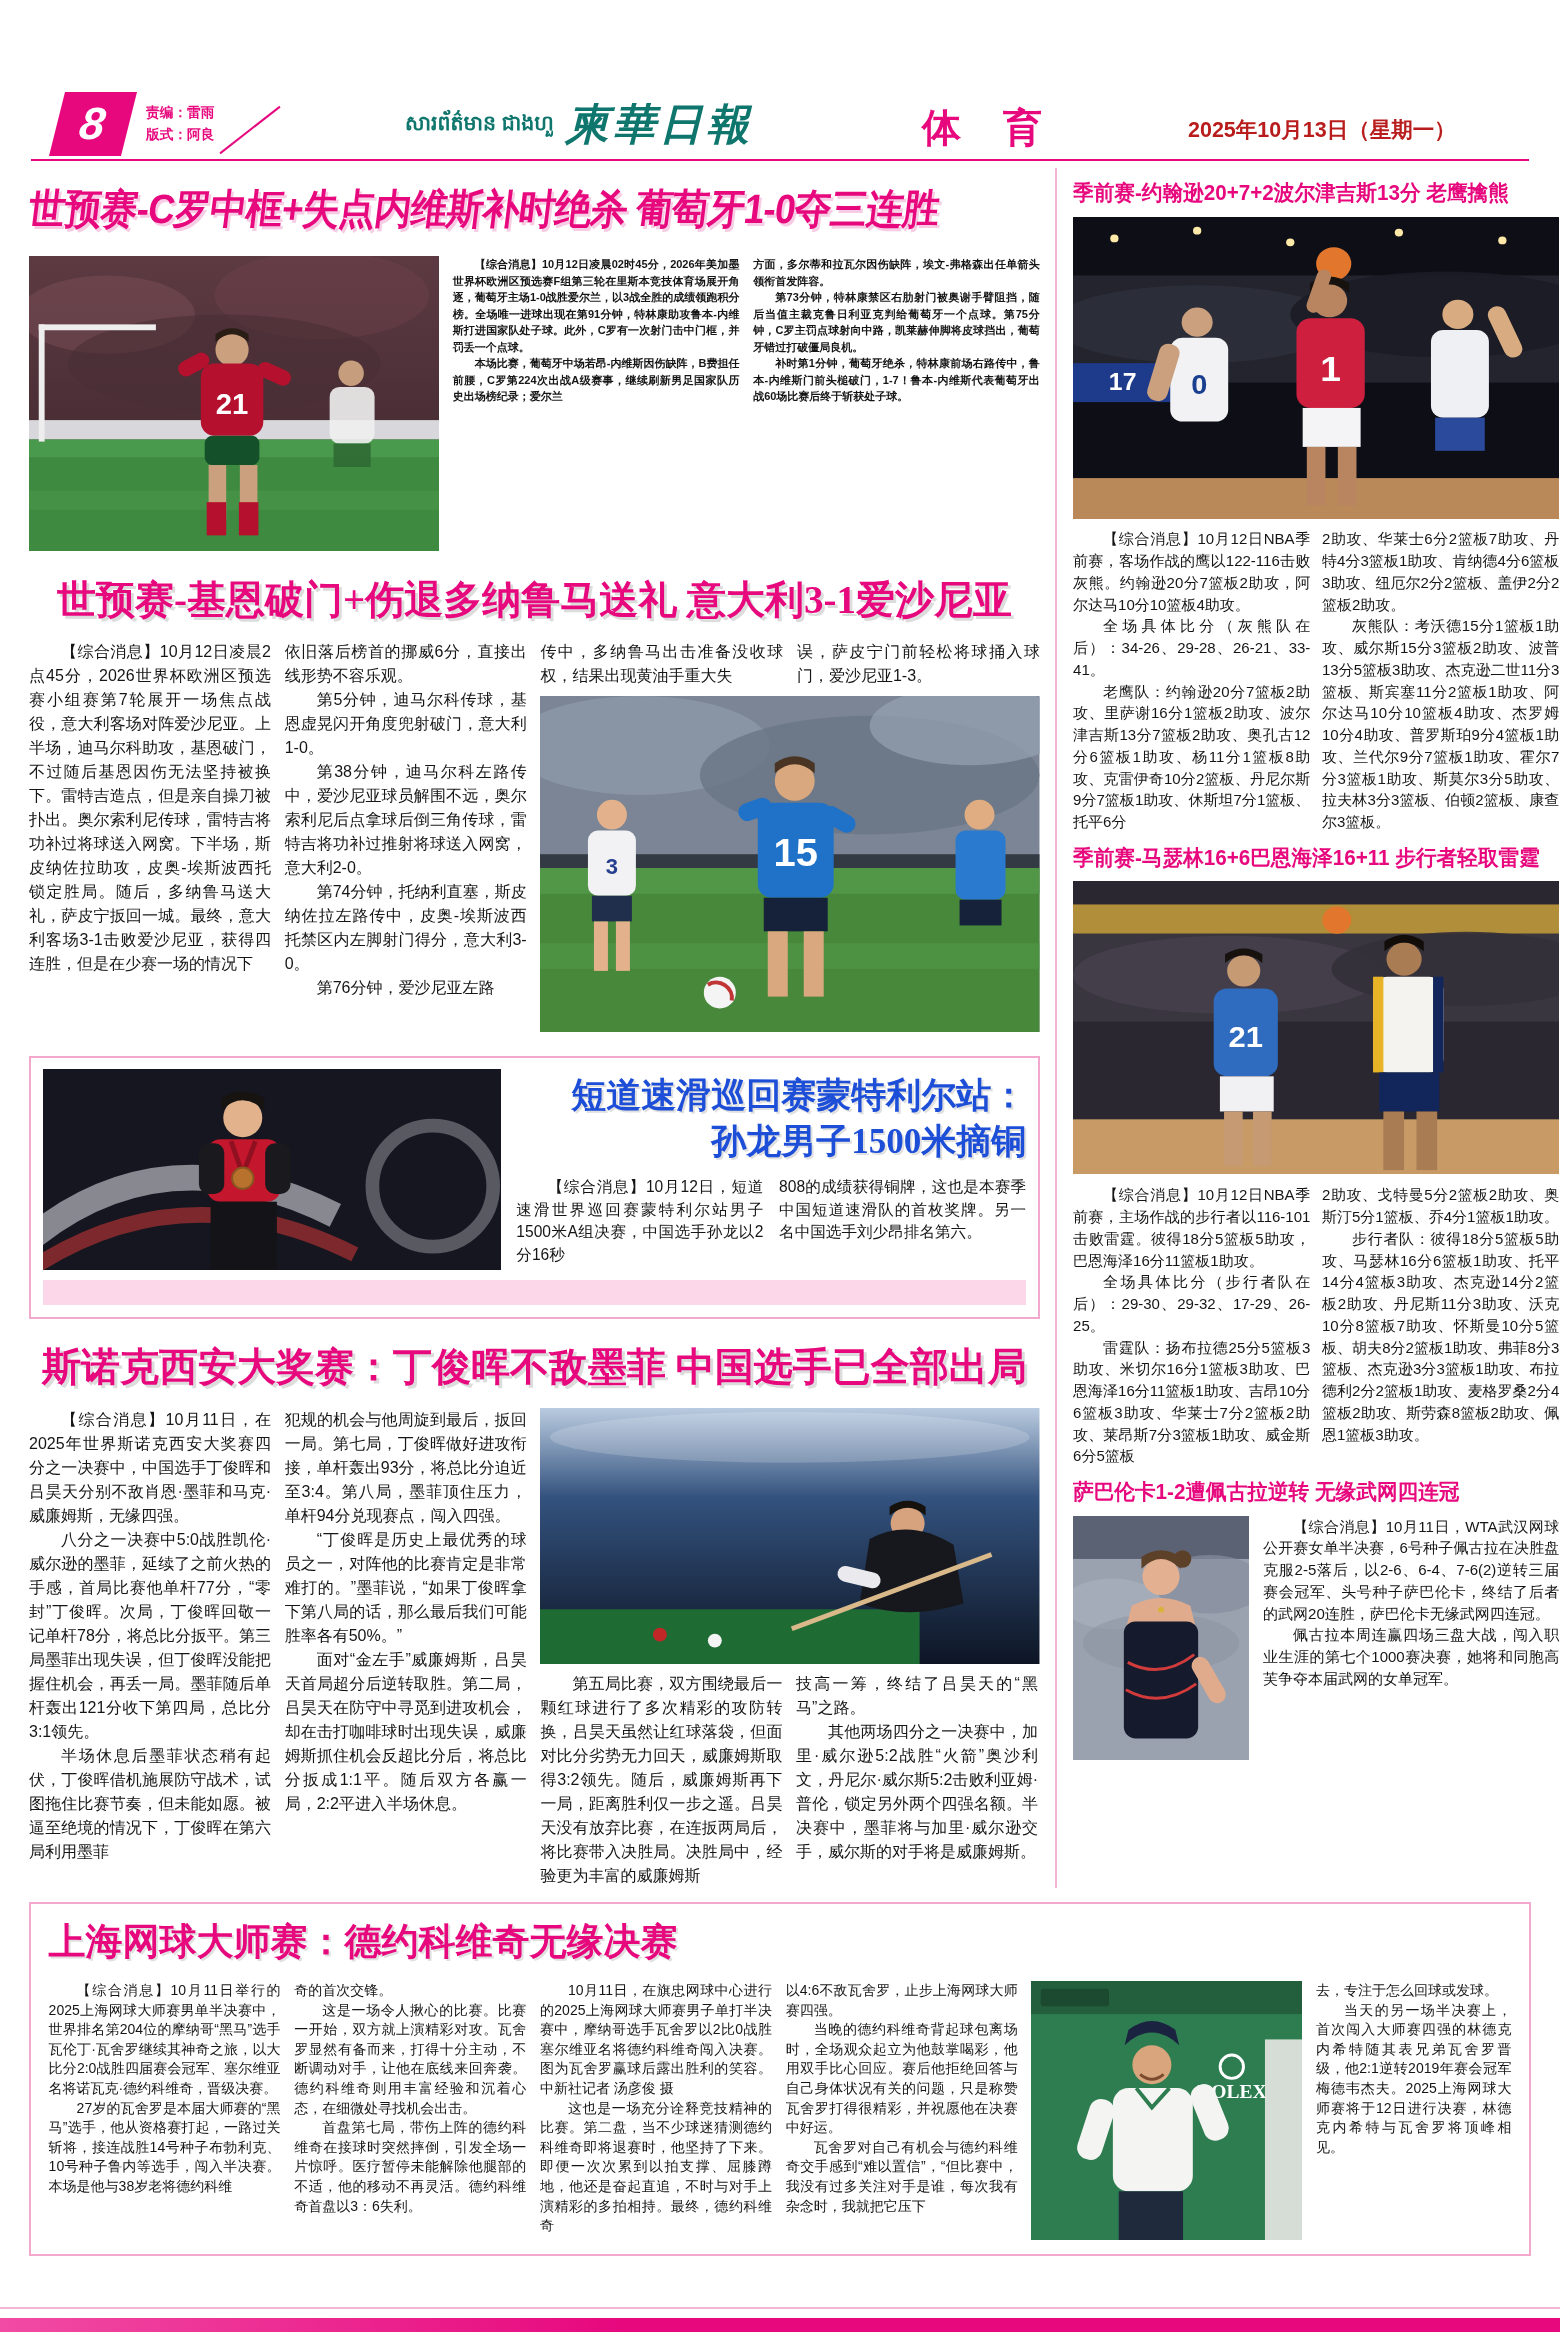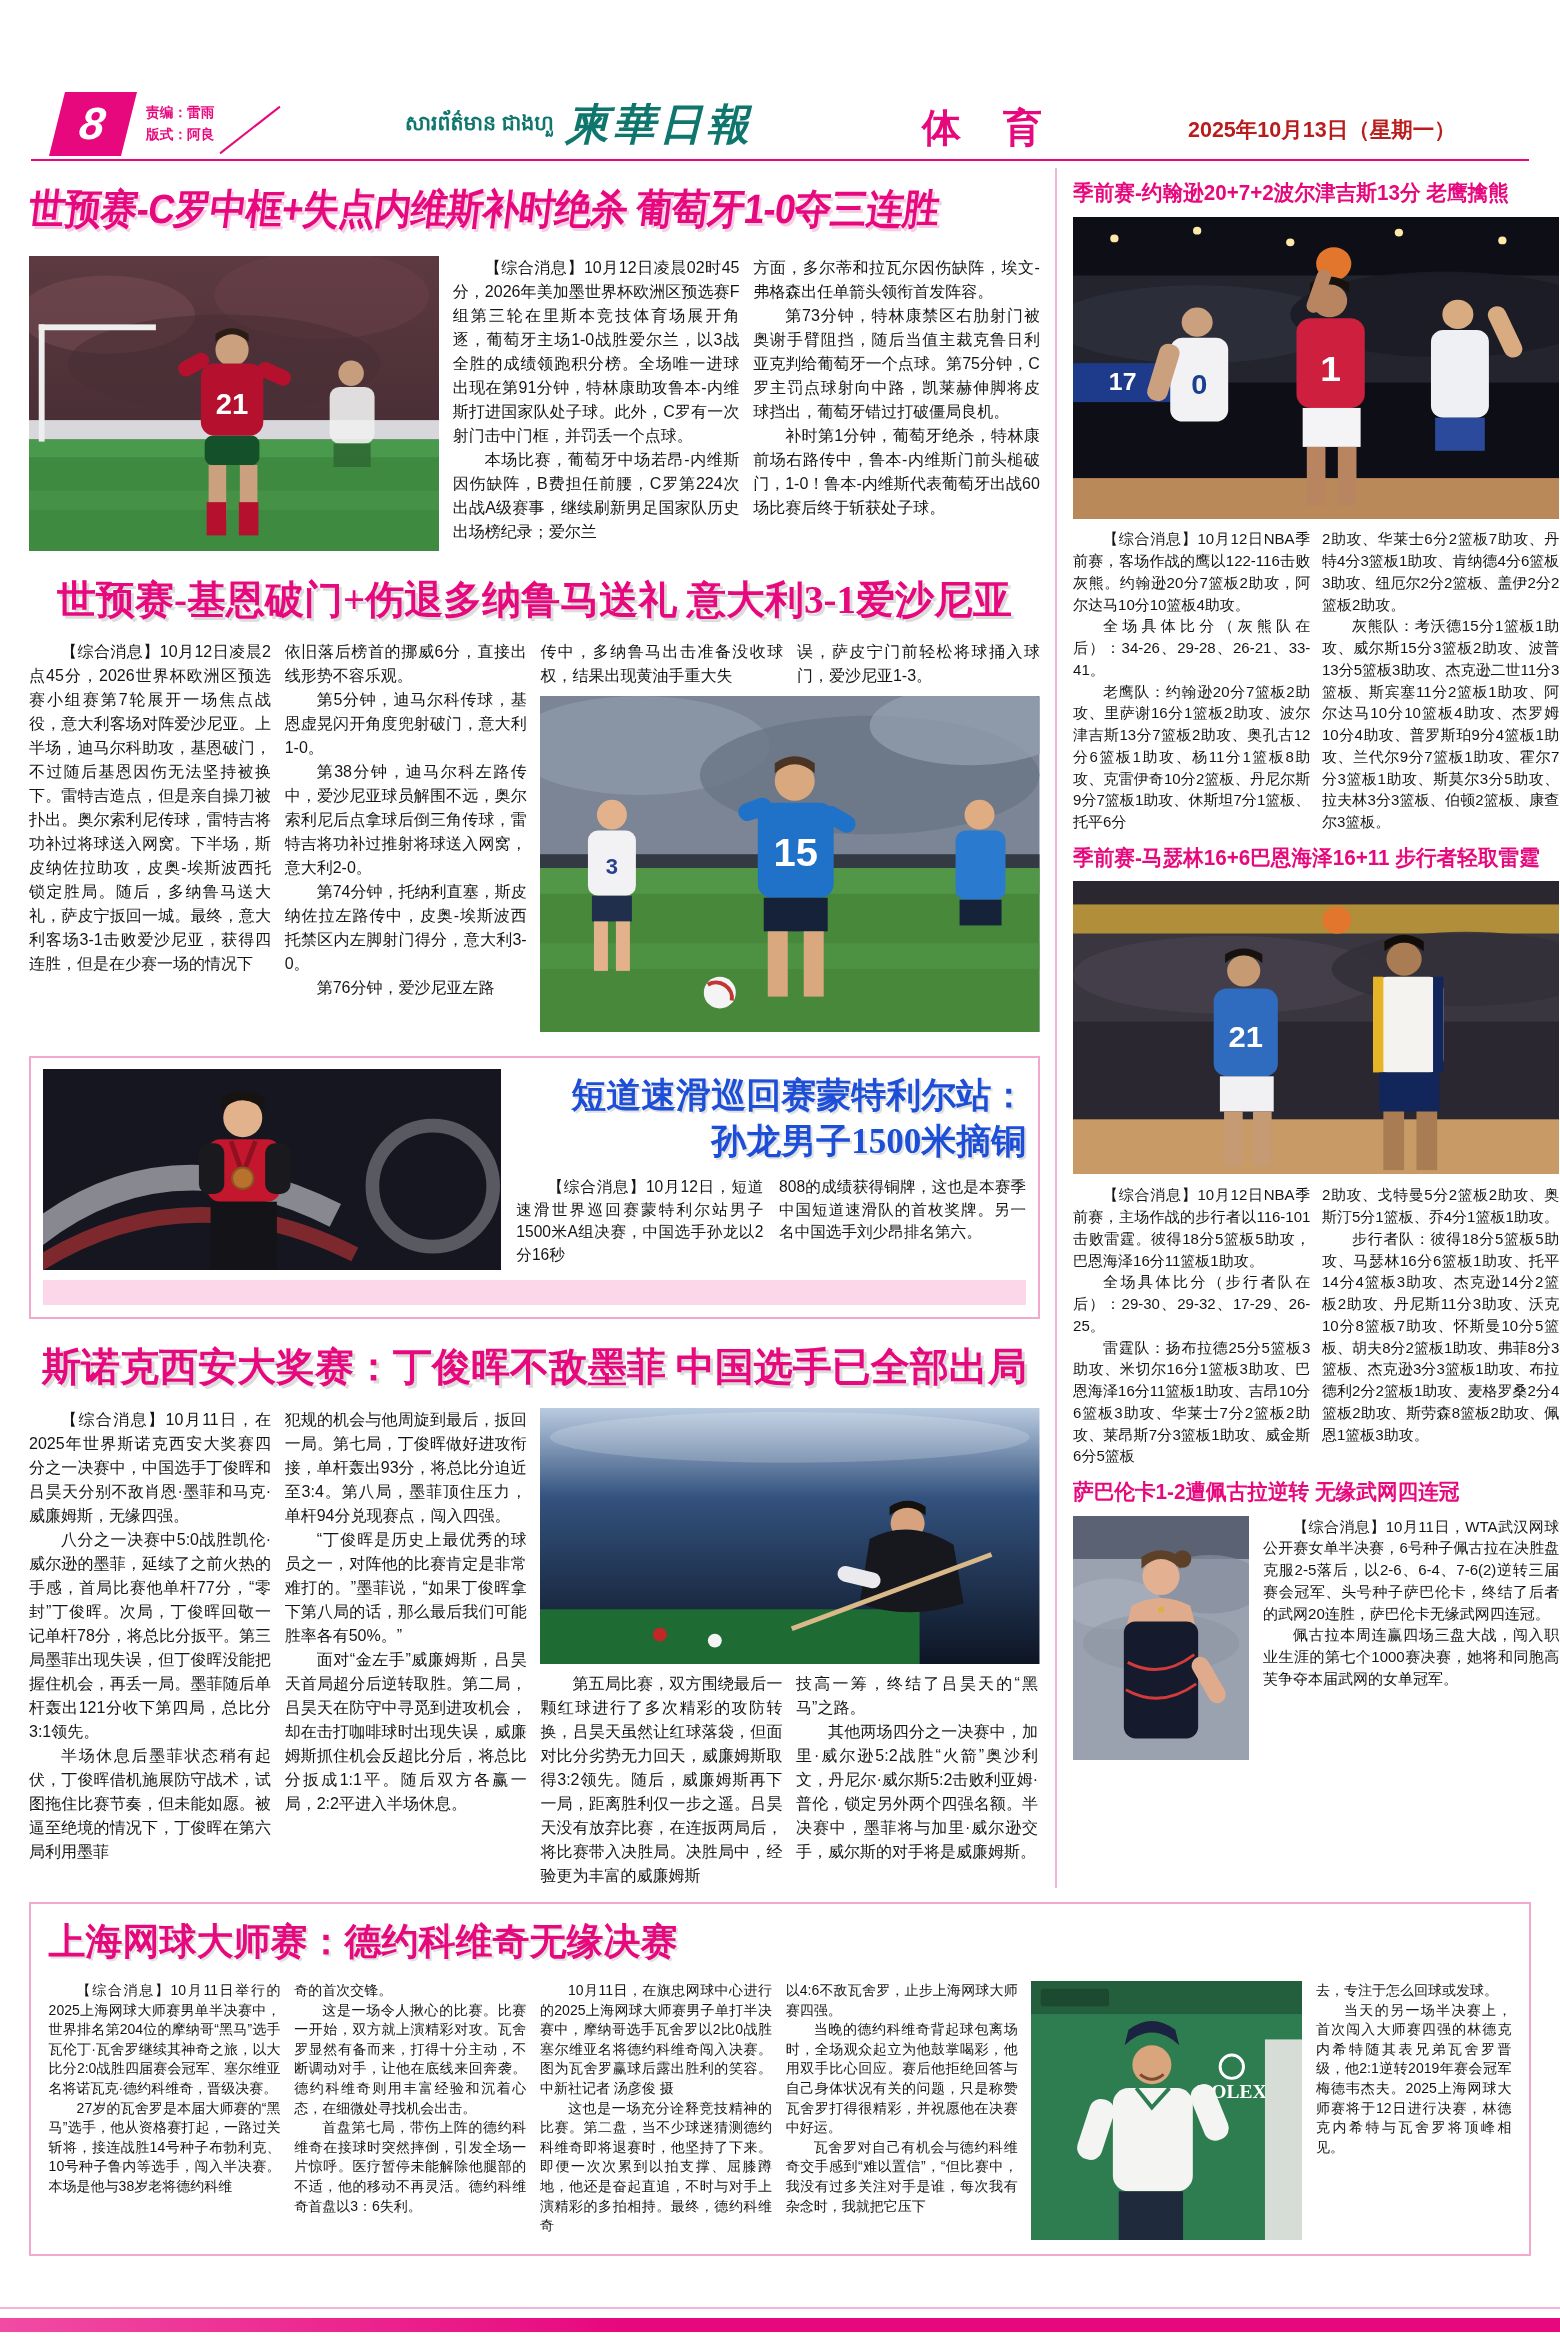--- a/index.html
+++ b/index.html
@@ -30,21 +30,21 @@
            text-shadow:2.9px 2.9px 0 #f6cde4;}
   .sub-hl{margin:21.5px 0 13.7px;color:#e7087e;font-family:"Liberation Serif","DejaVu Serif",serif;
           font-size:39px;font-weight:900;text-align:center;white-space:nowrap;text-shadow:2.9px 2.9px 0 #dcdcdc;}
 
   .coltext p{margin:0;text-align:justify;}
   p.ind{text-indent:2em;}
   p.cont{text-indent:0;}
 
   .art1{display:flex;gap:13.7px;height:295px;overflow:hidden;}
   .art1 .photo-wrap{width:410px;height:295px;flex:none;}
-  .art1 .c{flex:1;font-size:16px;line-height:1.5;}
+  .art1 .c{flex:1;font-size:11px;line-height:1.5;font-weight:bold;}
 
   .art2{display:flex;gap:13.7px;margin-top:3.9px;height:392px;overflow:hidden;}
   .art2 .c{width:242px;flex:none;font-size:16px;line-height:1.5;}
   .art2 .rightblk{flex:1;display:flex;flex-direction:column;}
   .frags{display:flex;gap:13.7px;}
   .frags .c{flex:1;font-size:16px;line-height:1.5;}
   .art2 .photo-wrap{flex:1;margin-top:7.8px;}
 
   .box{border:2.9px solid #f3a8ce;margin-top:23.4px;padding:11.7px;}
   .box-inner{display:flex;gap:15.6px;}
@@ -156,21 +156,21 @@
             </g>
           </svg>
         </div>
         <div class="c">
           <p class="ind">【综合消息】10月12日凌晨02时45分，2026年美加墨世界杯欧洲区预选赛F组第三轮在里斯本竞技体育场展开角逐，葡萄牙主场1-0战胜爱尔兰，以3战全胜的成绩领跑积分榜。全场唯一进球出现在第91分钟，特林康助攻鲁本-内维斯打进国家队处子球。此外，C罗有一次射门击中门框，并罚丢一个点球。</p>
           <p class="ind">本场比赛，葡萄牙中场若昂-内维斯因伤缺阵，B费担任前腰，C罗第224次出战A级赛事，继续刷新男足国家队历史出场榜纪录；爱尔兰</p>
         </div>
         <div class="c">
           <p class="cont">方面，多尔蒂和拉瓦尔因伤缺阵，埃文-弗格森出任单箭头领衔首发阵容。</p>
           <p class="ind">第73分钟，特林康禁区右肋射门被奥谢手臂阻挡，随后当值主裁克鲁日利亚克判给葡萄牙一个点球。第75分钟，C罗主罚点球射向中路，凯莱赫伸脚将皮球挡出，葡萄牙错过打破僵局良机。</p>
-          <p class="ind">补时第1分钟，葡萄牙绝杀，特林康前场右路传中，鲁本-内维斯门前头槌破门，1-0！鲁本-内维斯代表葡萄牙出战60场比赛后终于斩获处子球。</p>
+          <p class="ind">补时第1分钟，葡萄牙绝杀，特林康前场右路传中，鲁本-内维斯门前头槌破门，1-7！鲁本-内维斯代表葡萄牙出战60场比赛后终于斩获处子球。</p>
         </div>
       </div>
 
       <h2 class="sub-hl">世预赛-基恩破门+伤退多纳鲁马送礼 意大利3-1爱沙尼亚</h2>
 
       <div class="art2 coltext">
         <div class="c">
           <p class="ind">【综合消息】10月12日凌晨2点45分，2026世界杯欧洲区预选赛小组赛第7轮展开一场焦点战役，意大利客场对阵爱沙尼亚。上半场，迪马尔科助攻，基恩破门，不过随后基恩因伤无法坚持被换下。雷特吉造点，但是亲自操刀被扑出。奥尔索利尼传球，雷特吉将功补过将球送入网窝。下半场，斯皮纳佐拉助攻，皮奥-埃斯波西托锁定胜局。随后，多纳鲁马送大礼，萨皮宁扳回一城。最终，意大利客场3-1击败爱沙尼亚，获得四连胜，但是在少赛一场的情况下</p>
         </div>
         <div class="c">

